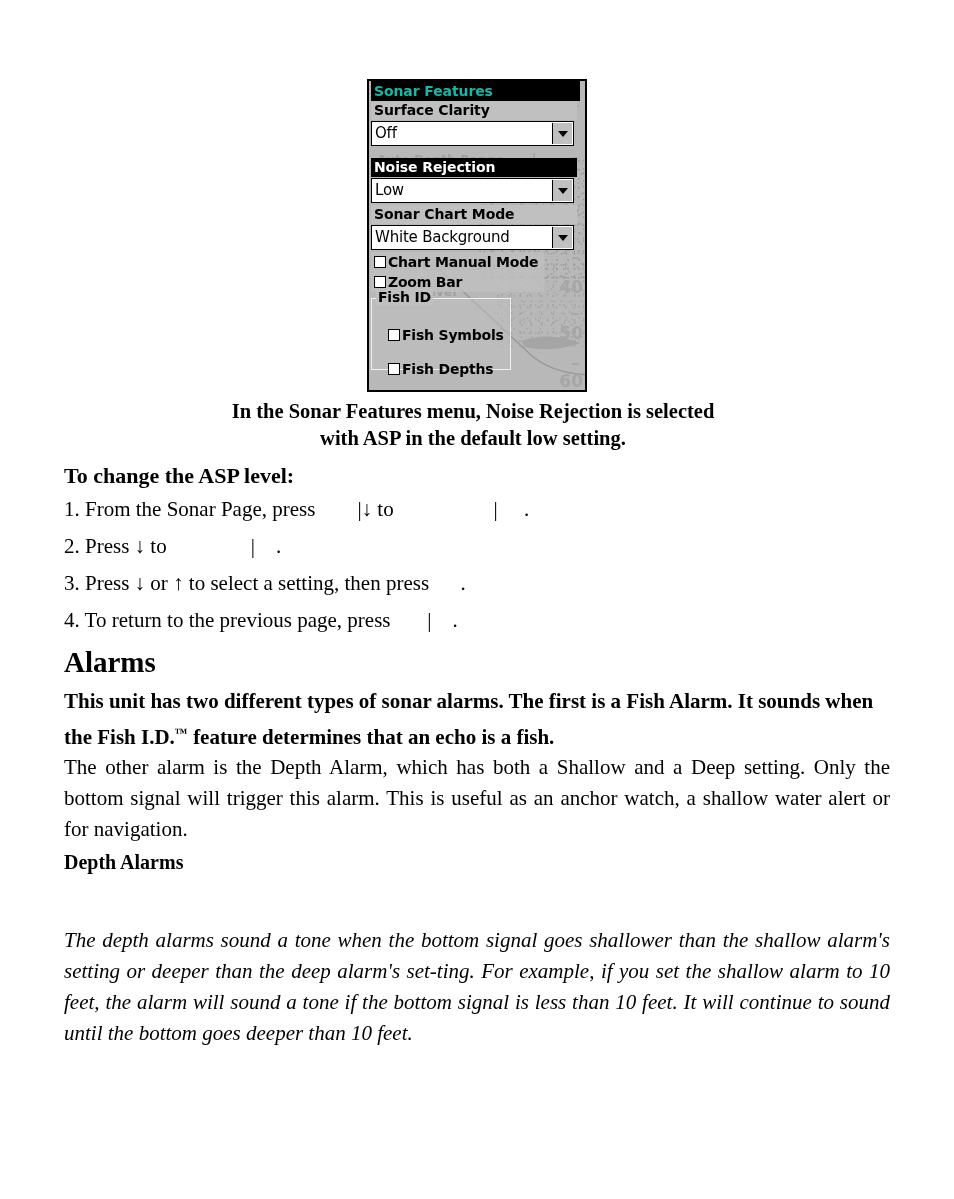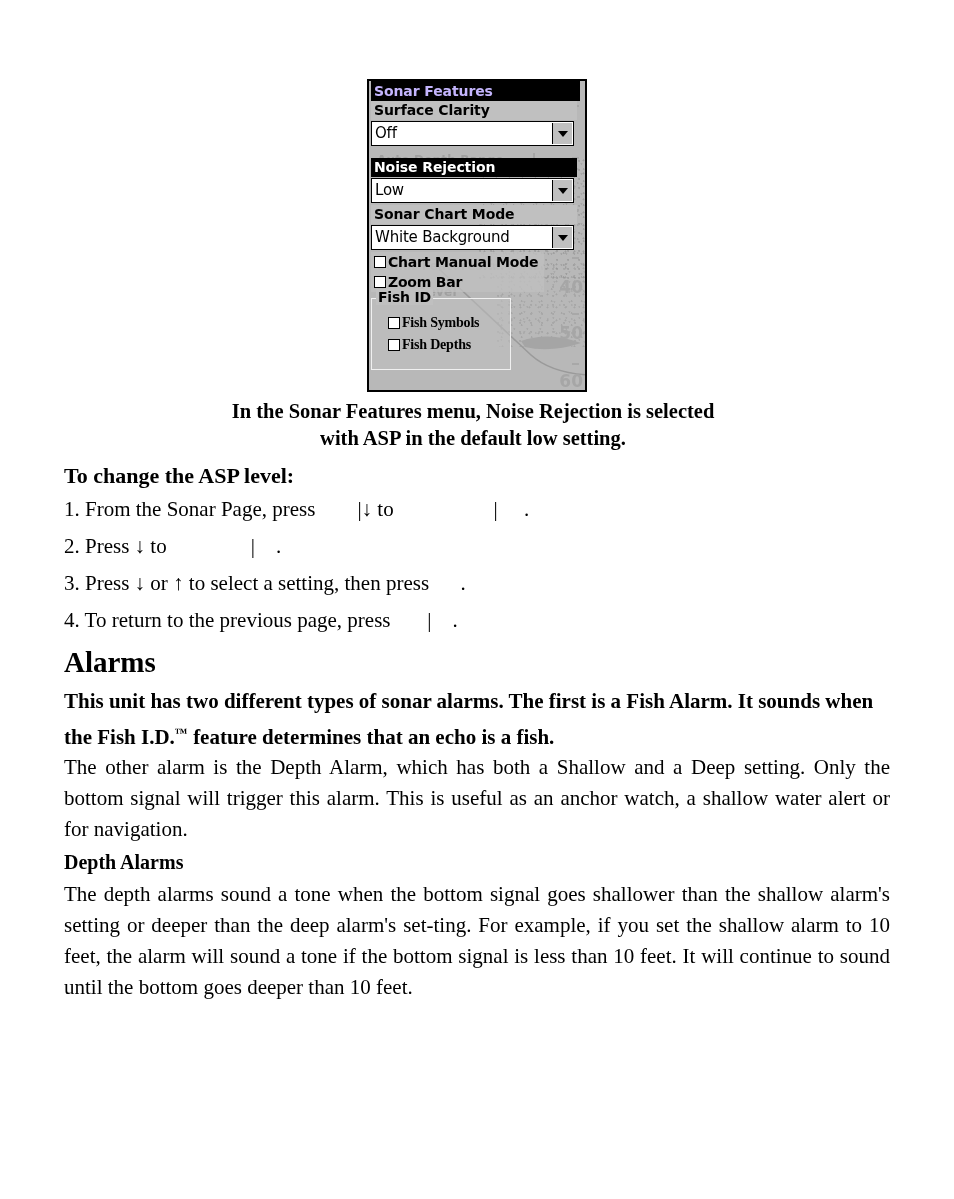--- a/index.html
+++ b/index.html
@@ -90,21 +90,21 @@
   
   .menu-panel {
     position: absolute;
     left: 5px;
     top: 0px;
     width: 175px;
     z-index: 5;
   }
   .title-bar {
     background: #000000;
-    color: #c4b5fd;
+    color: #14b8a6;
     font-weight: bold;
     font-size: 14px;
     line-height: 18px;
     padding: 1px 0 1px 3px;
     width: 206px;
     margin-left: -3px;
     letter-spacing: -0.1px;
   }
   .menu-label {
     font-weight: bold;
@@ -210,25 +210,24 @@
     top: -9px;
     font-weight: bold;
     font-size: 14px;
     line-height: 16px;
     background: #c0c0c0;
     padding: 0 2px;
     letter-spacing: -0.2px;
   }
   .fish-group .chk-row {
     margin-left: 13px;
-    margin-top: 0;
+    margin-top: 12px;
     width: 145px;
     background: transparent;
     line-height: 22px;
-    font-family: Liberation Serif, serif;
   }
   .fish-group .chk-rows-wrap { padding-top: 14px; }
 
   
   .caption {
     position: absolute;
     left: 60px;
     top: 398px;
     width: 826px;
     text-align: center;
@@ -377,13 +376,13 @@
 <div class="step" style="top:607px;"><span>4. To return to the previous page, press</span><span class="gapkey">       </span><span>|</span><span class="gapkey">    </span><span>.</span></div>
 
 <div class="big-head" style="top:645px;">Alarms</div>
 
 <div class="para" style="top:686px;font-weight:bold;"><span>This unit has two different types of sonar alarms. The first is a Fish Alarm. It sounds when the Fish I.D.</span><span class="tm">™</span><span> feature determines that an echo is a fish.</span></div>
 
 <div class="para justify" style="top:752px;">The other alarm is the Depth Alarm, which has both a Shallow and a Deep setting. Only the bottom signal will trigger this alarm. This is useful as an anchor watch, a shallow water alert or for navigation.</div>
 
 <div class="sub-head" style="top:850px;">Depth Alarms</div>
 
-<div class="para justify" style="top:879px;">The depth alarms sound a tone when the bottom signal goes shallower than the shallow alarm's setting or deeper than the deep alarm's set-ting. For example, if you set the shallow alarm to 10 feet, the alarm will sound a tone if the bottom signal is less than 10 feet. It will continue to sound until the bottom goes deeper than 10 feet.</div>
+<div class="para justify" style="top:925px;font-style:italic;">The depth alarms sound a tone when the bottom signal goes shallower than the shallow alarm's setting or deeper than the deep alarm's set-ting. For example, if you set the shallow alarm to 10 feet, the alarm will sound a tone if the bottom signal is less than 10 feet. It will continue to sound until the bottom goes deeper than 10 feet.</div>
 
 </body></html>

